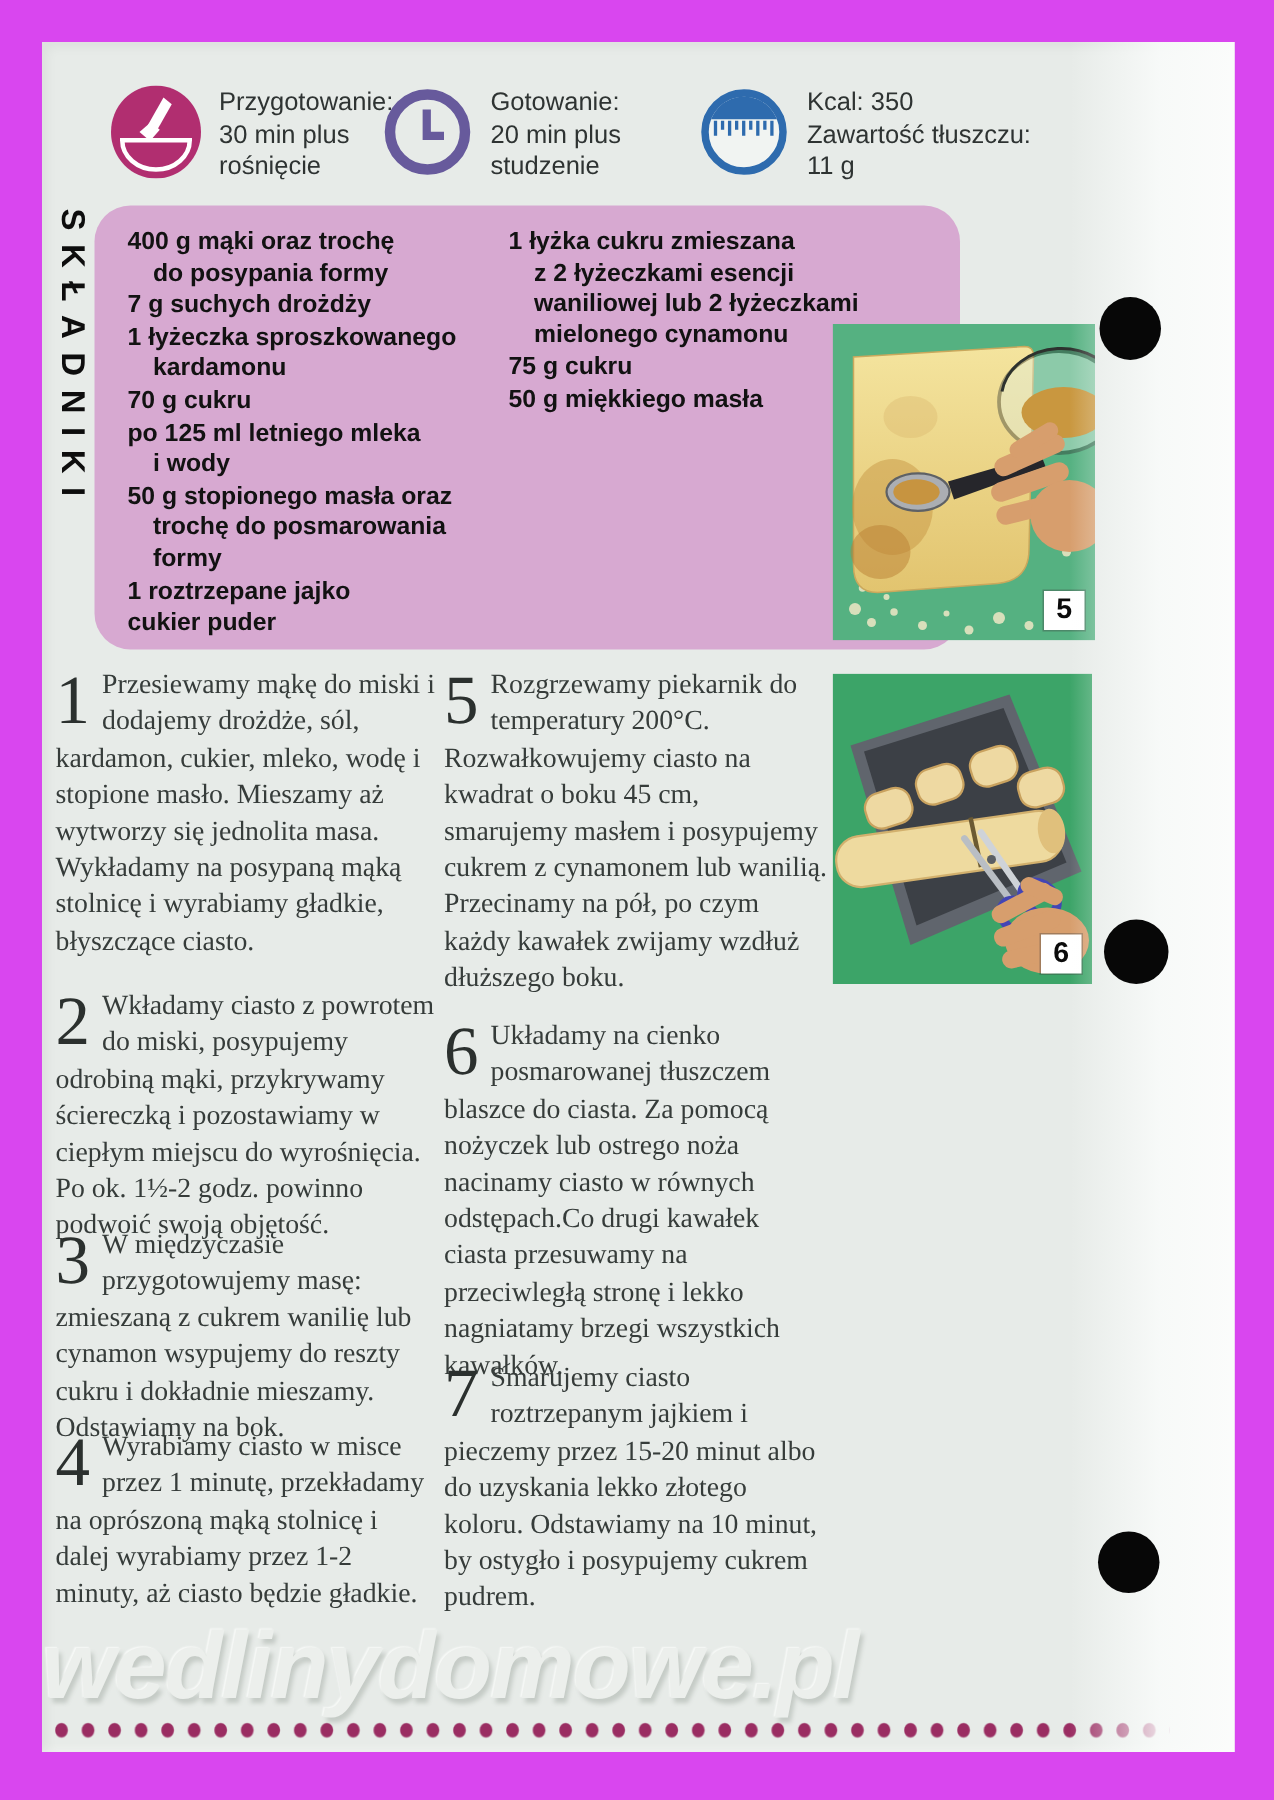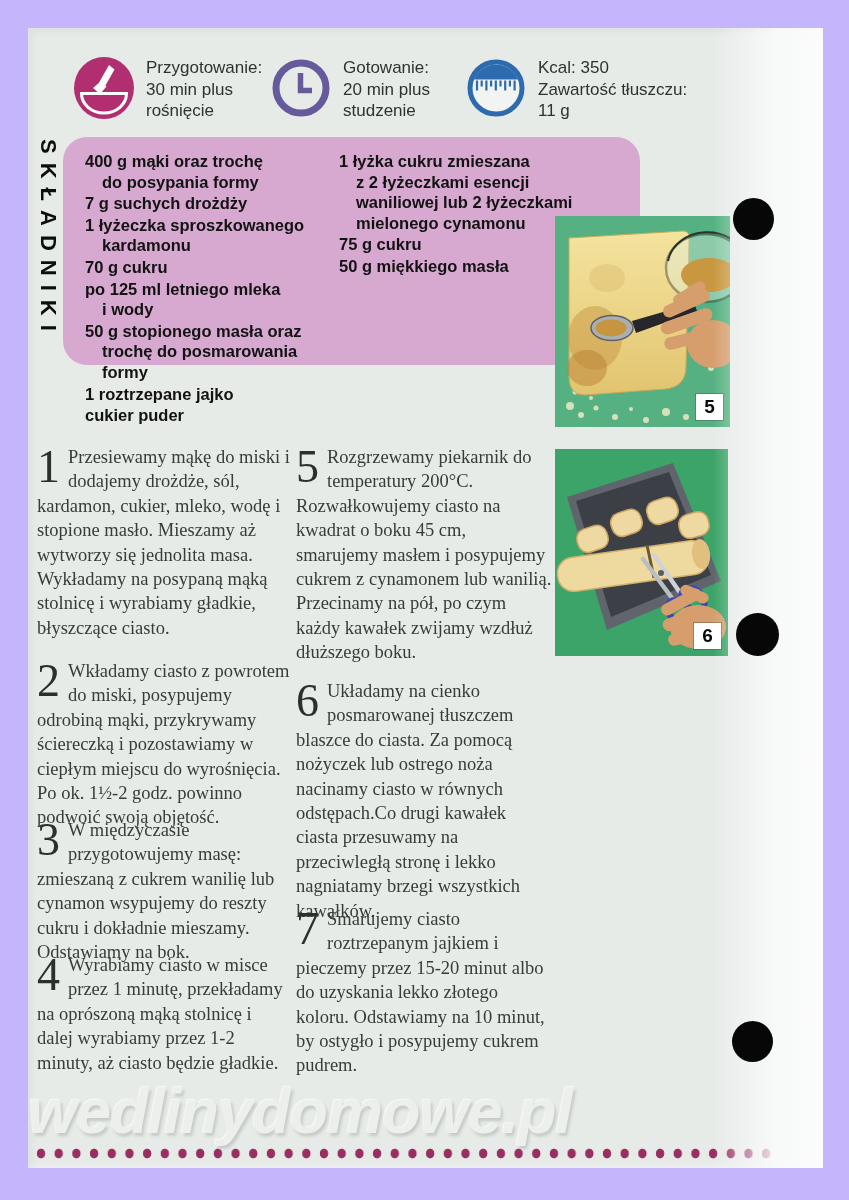--- a/index.html
+++ b/index.html
@@ -1,29 +1,29 @@
 <!DOCTYPE html>
 <html lang="pl"><head>
 <meta charset="utf-8">
 <style>
   html,body{margin:0;padding:0;background:#ffffff;}
-  .page{position:relative;width:849px;height:1200px;background:#c4b5fd;overflow:hidden;
+  .page{position:relative;width:849px;height:1200px;background:#d946ef;overflow:hidden;
         font-family:"Liberation Sans",sans-serif;}
   .sheet{position:absolute;left:28px;top:28px;width:795px;height:1140px;background:#e7ebe8;
          box-shadow:inset 3px 3px 8px rgba(0,0,0,0.05), inset -2px -2px 6px rgba(255,255,255,0.4);}
   .sheet .sheen{position:absolute;right:0;top:0;width:110px;height:100%;pointer-events:none;
          background:linear-gradient(90deg,rgba(250,252,250,0) 0%,rgba(250,252,251,0.85) 55%,rgba(252,253,252,0.95) 100%);}
 
   
   .badge{position:absolute;top:27px;display:flex;gap:11px;}
   .badge-icon{width:62px;height:62px;flex:none;margin-top:2px;}
   .badge-text{font-size:17px;line-height:21.5px;color:#2e3332;padding-top:2px;}
 
   
-  .ingredients-box{position:absolute;left:35px;top:109px;width:577px;height:228px;
+  .ingredients-box{position:absolute;left:35px;top:109px;width:577px;height:296px;
                    background:#d7a9d1;border-radius:24px;text-decoration:underline;}
   .ing-col{position:absolute;top:14px;}
   .ing-col1{left:22px;width:248px;}
   .ing-col2{left:276px;width:262px;}
   .ing-item,.ing-header{font-weight:bold;font-size:16.5px;line-height:20.6px;color:#121212;}
   .ing-item{white-space:pre-line;padding-left:17px;text-indent:-17px;margin-bottom:1px;}
   .side-label{position:absolute;left:7px;top:111px;writing-mode:vertical-rl;
               font-weight:bold;font-size:22px;letter-spacing:9px;color:#0d0d0d;}
 
   
@@ -69,21 +69,21 @@
         <path d="M27.5 24.5 L33.5 29.5 L27 37 L20 31 Z" fill="#ffffff"></path>
         <path d="M8.5 36.5 a22.5 19.5 0 0 0 45 0 z" fill="#b12e70" stroke="#ffffff" stroke-width="3"></path>
       </svg>
       <div class="badge-text">
         <div>Przygotowanie:</div>
         <div>30 min plus</div>
         <div>rośnięcie</div>
       </div>
     </div>
 
-    <div class="badge" style="left:242px">
+    <div class="badge" style="left:226px">
       <svg class="badge-icon" viewBox="0 0 62 62">
         <circle cx="31" cy="31" r="25" fill="none" stroke="#675a9c" stroke-width="7"></circle>
         <path d="M30.5 16 L30.5 33.5 L42 33.5" fill="none" stroke="#675a9c" stroke-width="5.5"></path>
       </svg>
       <div class="badge-text">
         <div>Gotowanie:</div>
         <div>20 min plus</div>
         <div>studzenie</div>
       </div>
     </div>

